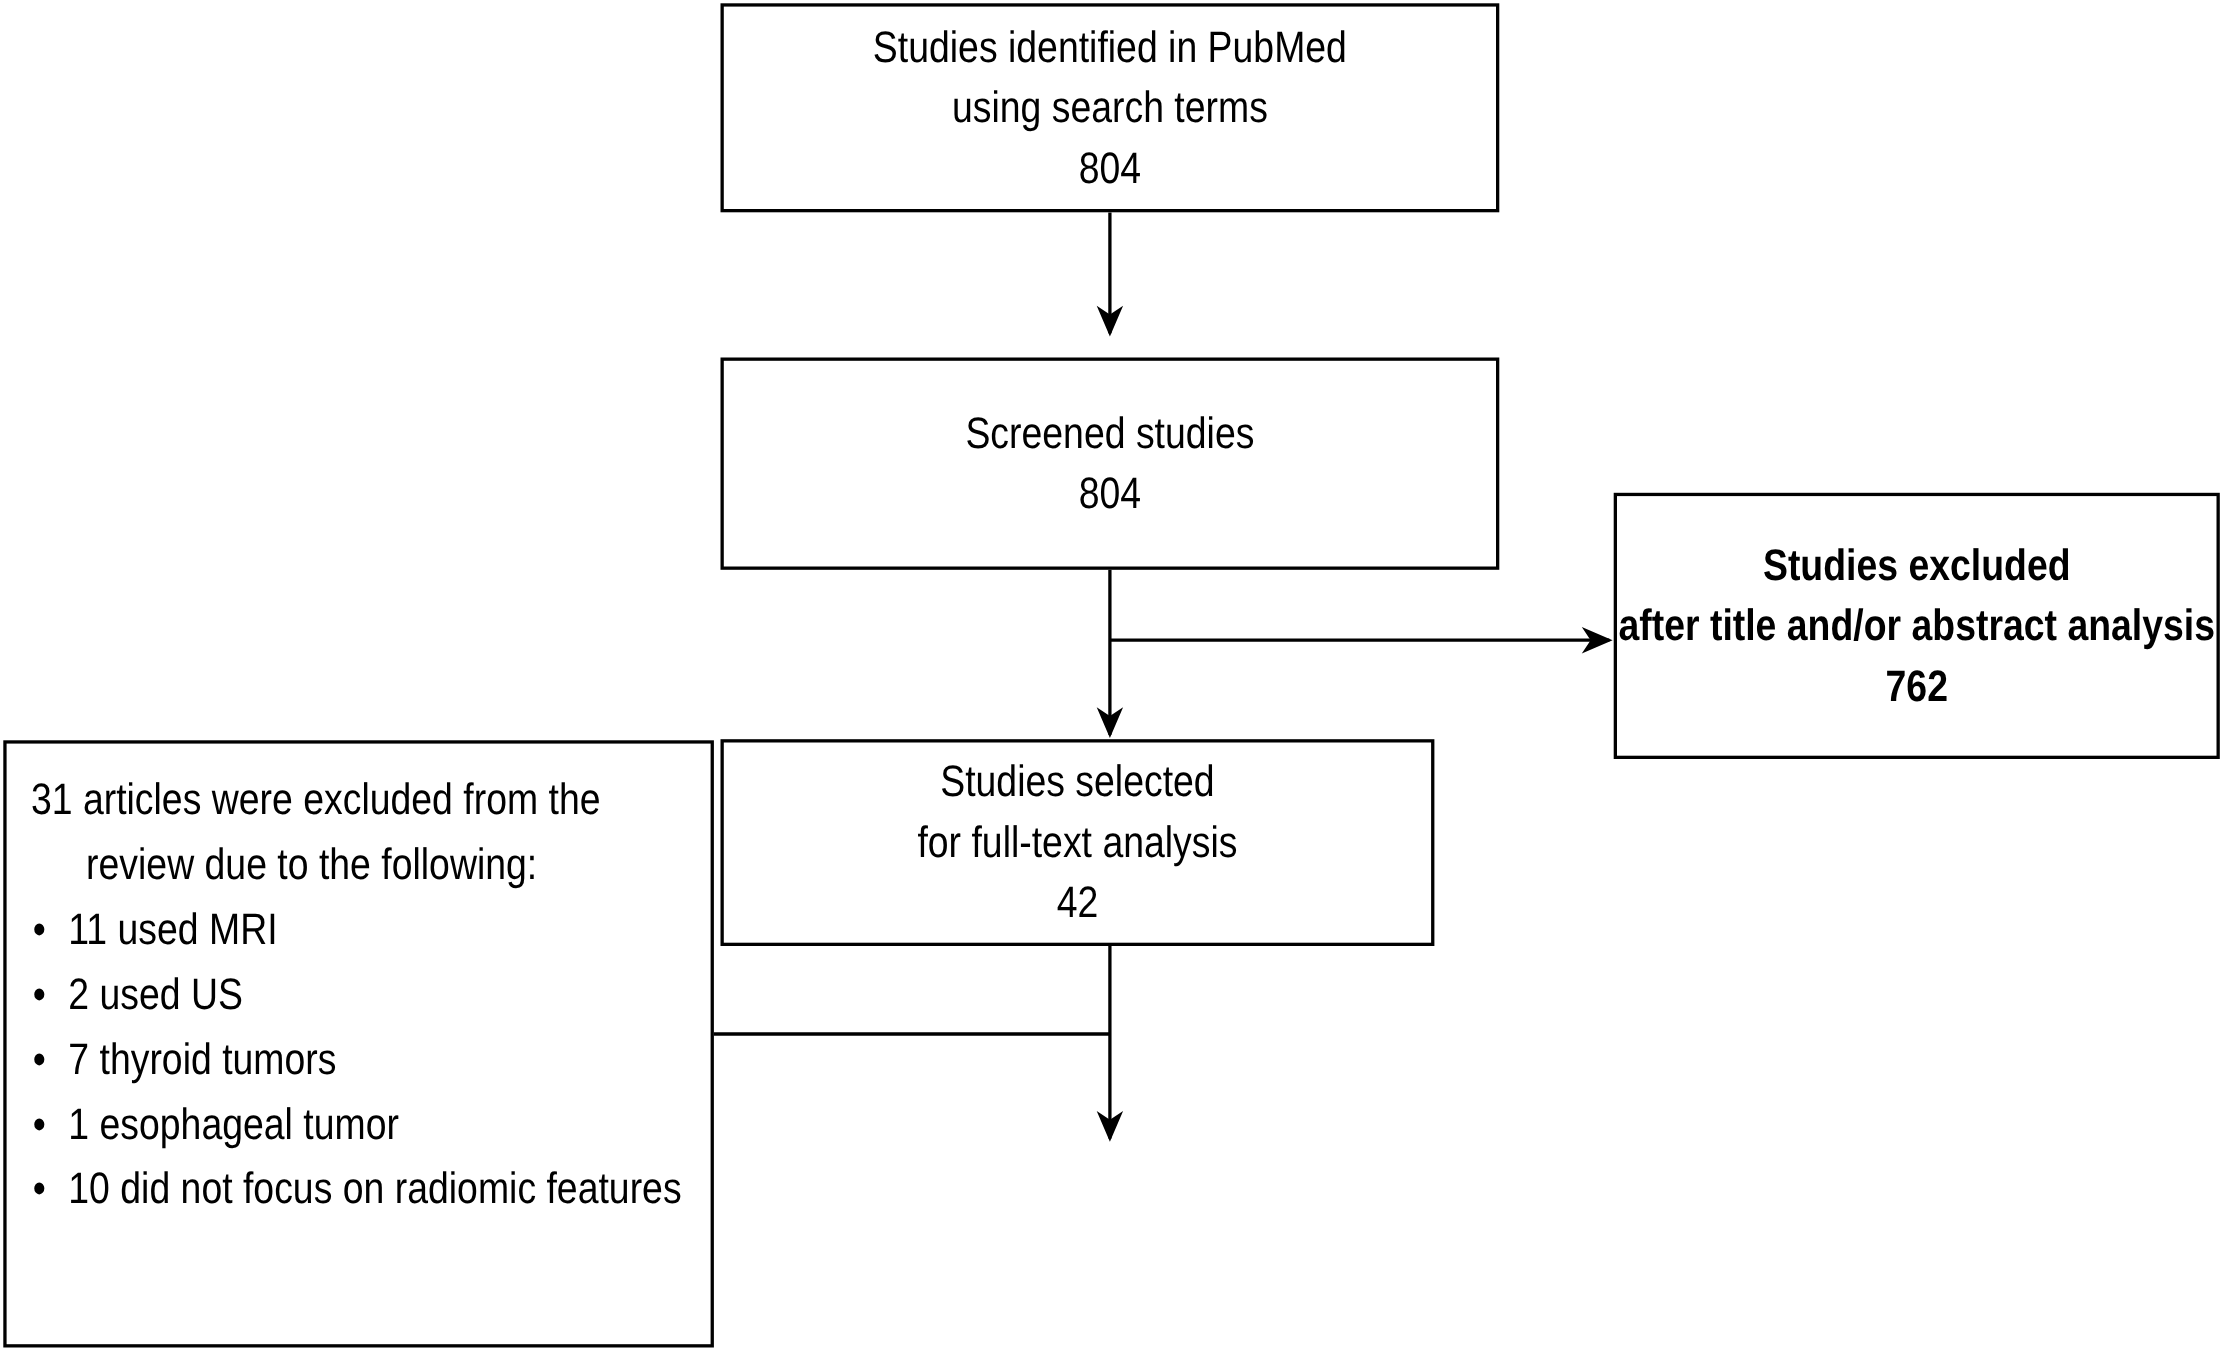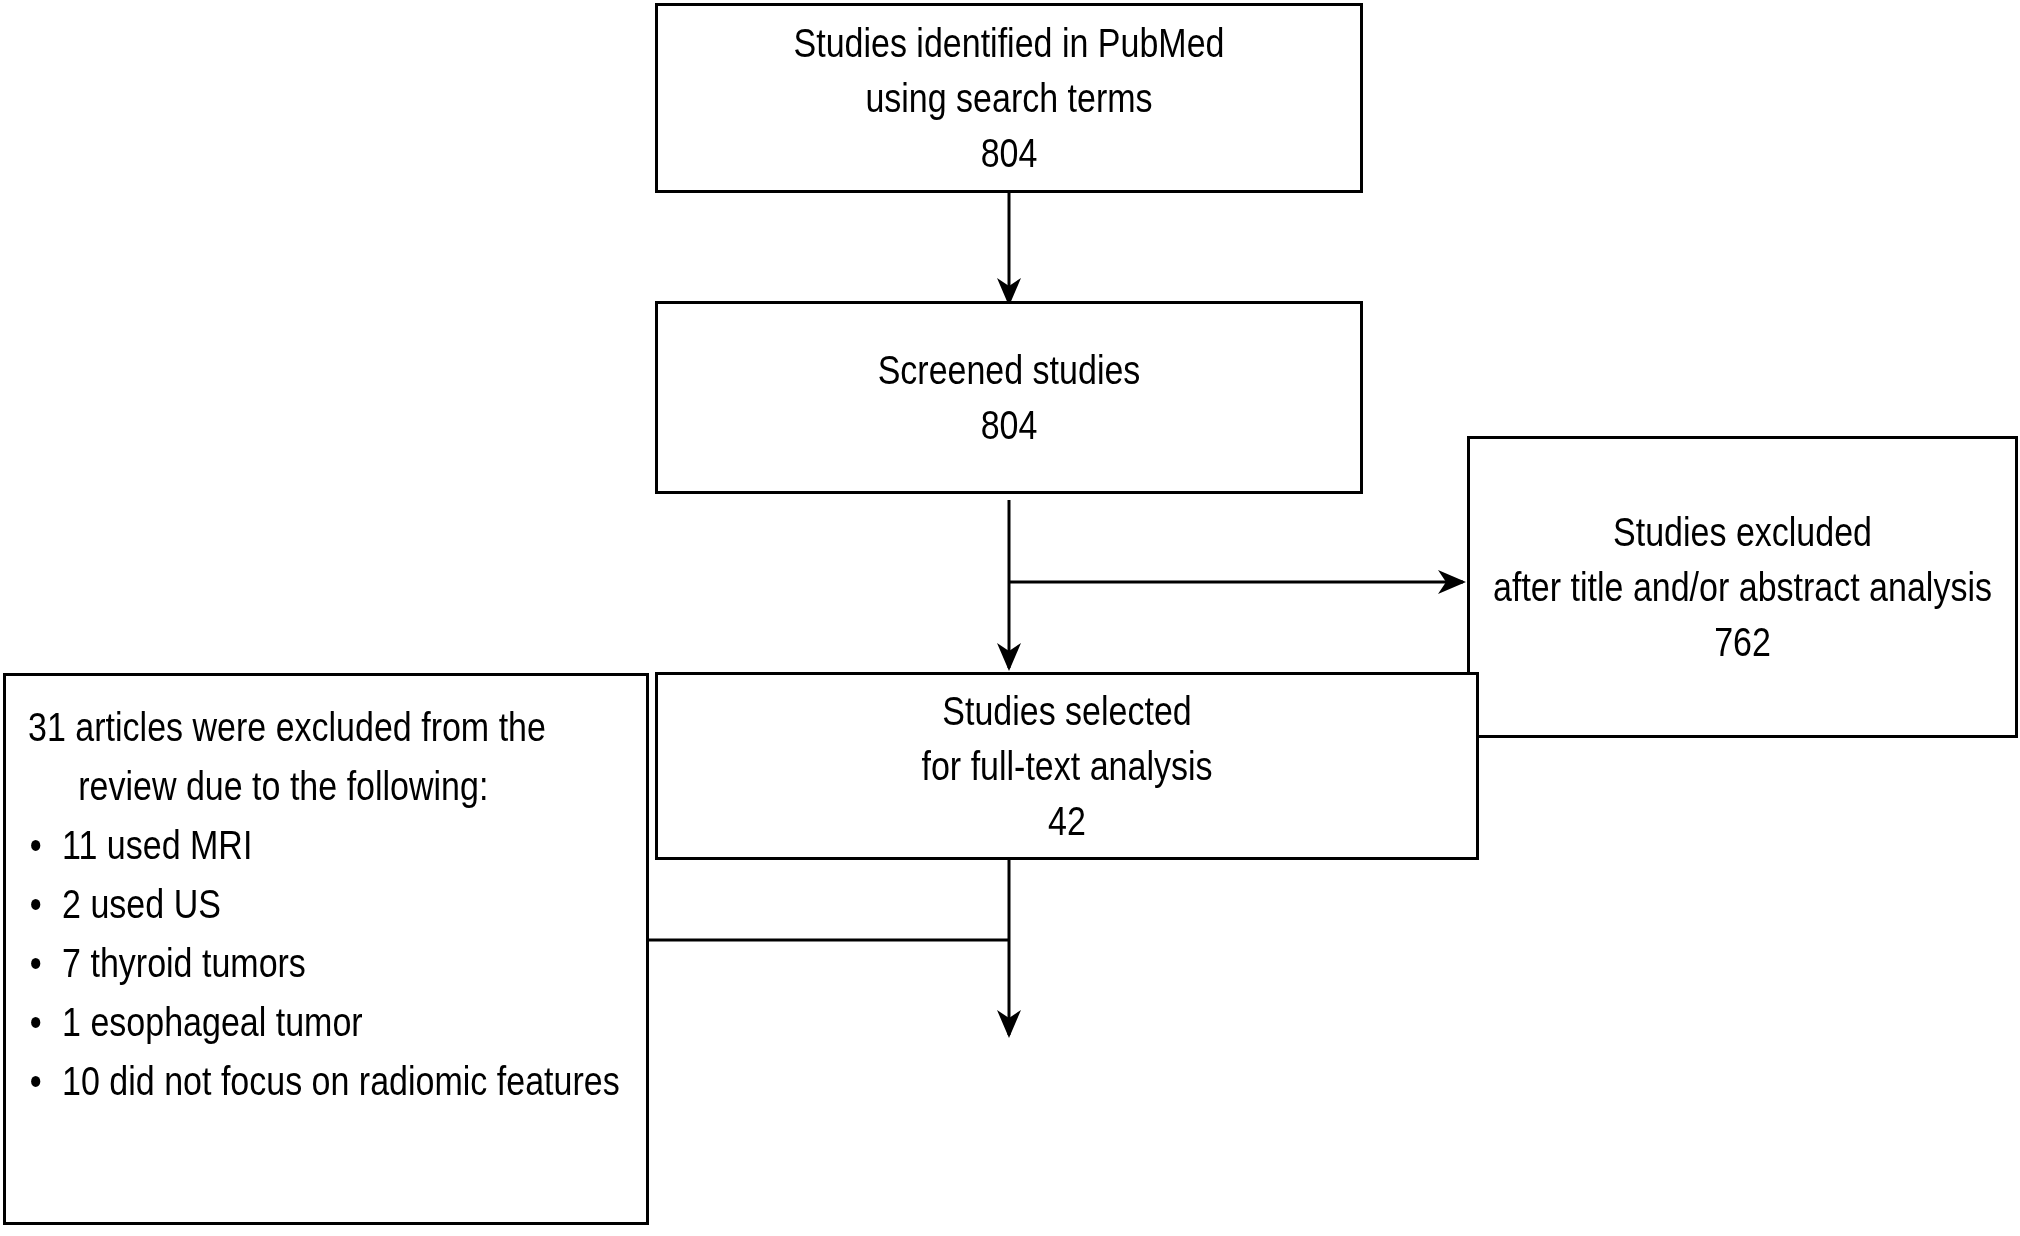--- a/index.html
+++ b/index.html
@@ -41,25 +41,25 @@
   .center-text {
     text-align: center;
   }
   .bline {
     font-size: 40px;
     line-height: 55px;
     white-space: nowrap;
   }
   
   #box-identified { left: 655px; top: 3px;    width: 708px; height: 190px; }
-  #box-screened   { left: 655px; top: 301px;  width: 708px; height: 193px; }
-  #box-selected   { left: 655px; top: 672px;  width: 824px; height: 188px; }
+  #box-screened   { left: 655px; top: 325px;  width: 708px; height: 193px; }
+  #box-selected   { left: 655px; top: 672px;  width: 649px; height: 188px; }
   #box-included   { left: 655px; top: 1039px; width: 708px; height: 192px; }
   
-  #box-excluded-right { left: 1467px; top: 436px; width: 551px; height: 302px; }
+  #box-excluded-right { left: 1467px; top: 448px; width: 551px; height: 242px; font-weight: bold; }
   #box-excluded-left  { left: 3px;    top: 673px; width: 646px; height: 552px;
                         justify-content: flex-start; }
   #box-excluded-left .squeeze {
     padding: 22px 8px 0 26px;
     box-sizing: border-box;
   }
   .lline {
     font-size: 40px;
     line-height: 59px;
     white-space: nowrap;

